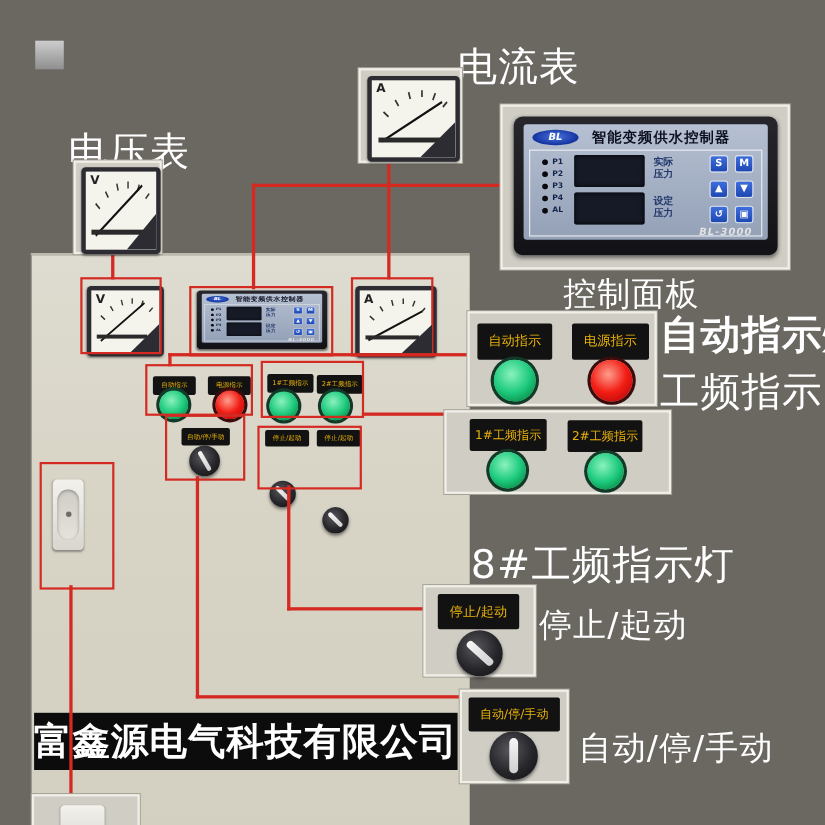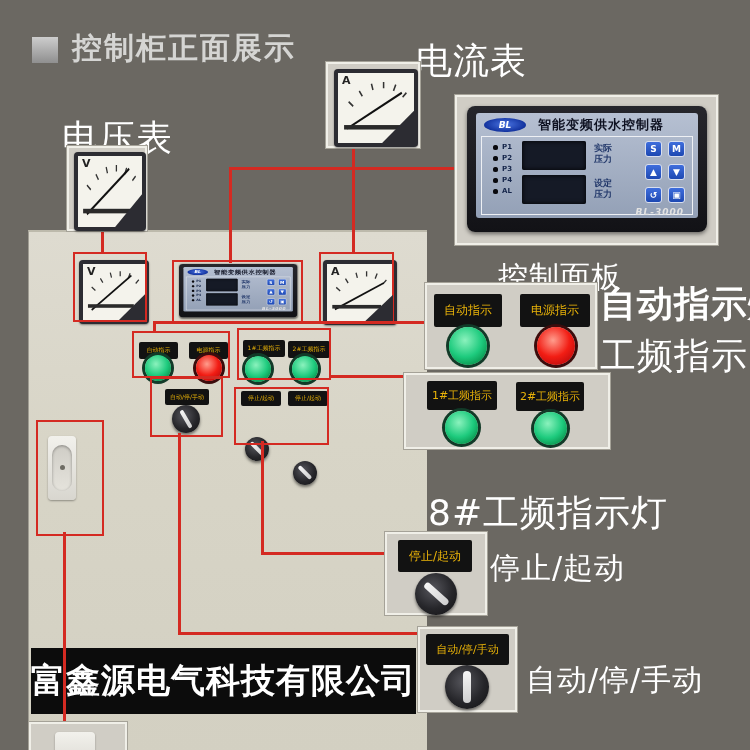--- a/index.html
+++ b/index.html
@@ -75,21 +75,20 @@
                  background:linear-gradient(#cfcdc6,#e5e3dc);box-shadow:inset 0 1px 3px rgba(0,0,0,.35);}
   .handle-key{position:absolute;left:50%;top:46%;width:5px;height:5px;margin-left:-2px;border-radius:50%;
               background:#6e6c64;}
 </style>
 </head>
 <body>
 
 <div class="stage">
 
   <div class="abs bullet" style="left:32px;top:37px;"></div>
-  <div class="abs headline" style="left:72px;top:28px;">控制柜正面展示</div>
 
   <div class="abs calltext" style="left:62px;top:114px;">电压表</div>
   <div class="abs calltext" style="left:416px;top:37px;">电流表</div>
 
   <div class="abs cabinet"></div>
 
   <div class="abs meter" style="left:79px;top:260px;width:62px;height:56px;">
     <div class="mface">
       <span class="mletter">V</span>
       <svg viewBox="0 0 100 78" preserveAspectRatio="none">
@@ -193,21 +192,21 @@
     </div>
   <div class="abs knob" style="left:293px;top:409px;width:24px;height:24px;">
       <div class="kbar" style="transform:rotate(-45deg);"></div>
     </div>
 
   <div class="abs handle" style="left:48px;top:436px;width:28px;height:64px;">
     <div class="handle-recess"></div>
     <div class="handle-key"></div>
   </div>
 
-  <div class="abs banner" style="left:31px;top:648px;width:385px;height:66px;">富鑫源电气科技有限公司</div>
+  <div class="abs banner" style="left:31px;top:648px;width:385px;height:52px;">富鑫源电气科技有限公司</div>
 
   <div class="abs redline" style="left:101px;top:226px;width:3px;height:28px;"></div>
   <div class="abs redline" style="left:352px;top:146px;width:3px;height:108px;"></div>
   <div class="abs redline" style="left:229px;top:167px;width:228px;height:3px;"></div>
   <div class="abs redline" style="left:229px;top:167px;width:3px;height:96px;"></div>
   <div class="abs redline" style="left:153px;top:321px;width:275px;height:3px;"></div>
   <div class="abs redline" style="left:153px;top:321px;width:3px;height:12px;"></div>
   <div class="abs redline" style="left:329px;top:375px;width:78px;height:3px;"></div>
   <div class="abs redline" style="left:261px;top:441px;width:3px;height:114px;"></div>
   <div class="abs redline" style="left:261px;top:552px;width:128px;height:3px;"></div>
@@ -302,21 +301,21 @@
             <div class="cbtn">▲</div>
             <div class="cbtn">▼</div>
             <div class="cbtn">↺</div>
             <div class="cbtn">▣</div>
           </div>
         </div>
         <span class="ctrl-model">BL-3000</span>
       </div>
     </div>
   </div>
-  <div class="abs calltext big" style="left:498px;top:247px;margin-top:10px;">控制面板</div>
+  <div class="abs calltext big" style="left:512px;top:247px;">控制面板</div>
 
   <div class="abs tile" style="left:425px;top:283px;width:168px;height:82px;">
     <div class="plate" style="position:absolute;left:7px;top:9px;width:68px;height:33px;font-size:12px;">自动指示</div>
     <div class="plate" style="position:absolute;left:93px;top:9px;width:70px;height:33px;font-size:12px;">电源指示</div>
     <div class="lamp green" style="position:absolute;left:22px;top:42px;width:38px;height:38px;"></div>
     <div class="lamp red" style="position:absolute;left:110px;top:42px;width:38px;height:38px;"></div>
   </div>
   <div class="abs calltext" style="left:600px;top:280px;font-weight:bold;">自动指示灯</div>
   <div class="abs calltext" style="left:600px;top:332px;">工频指示</div>
 

